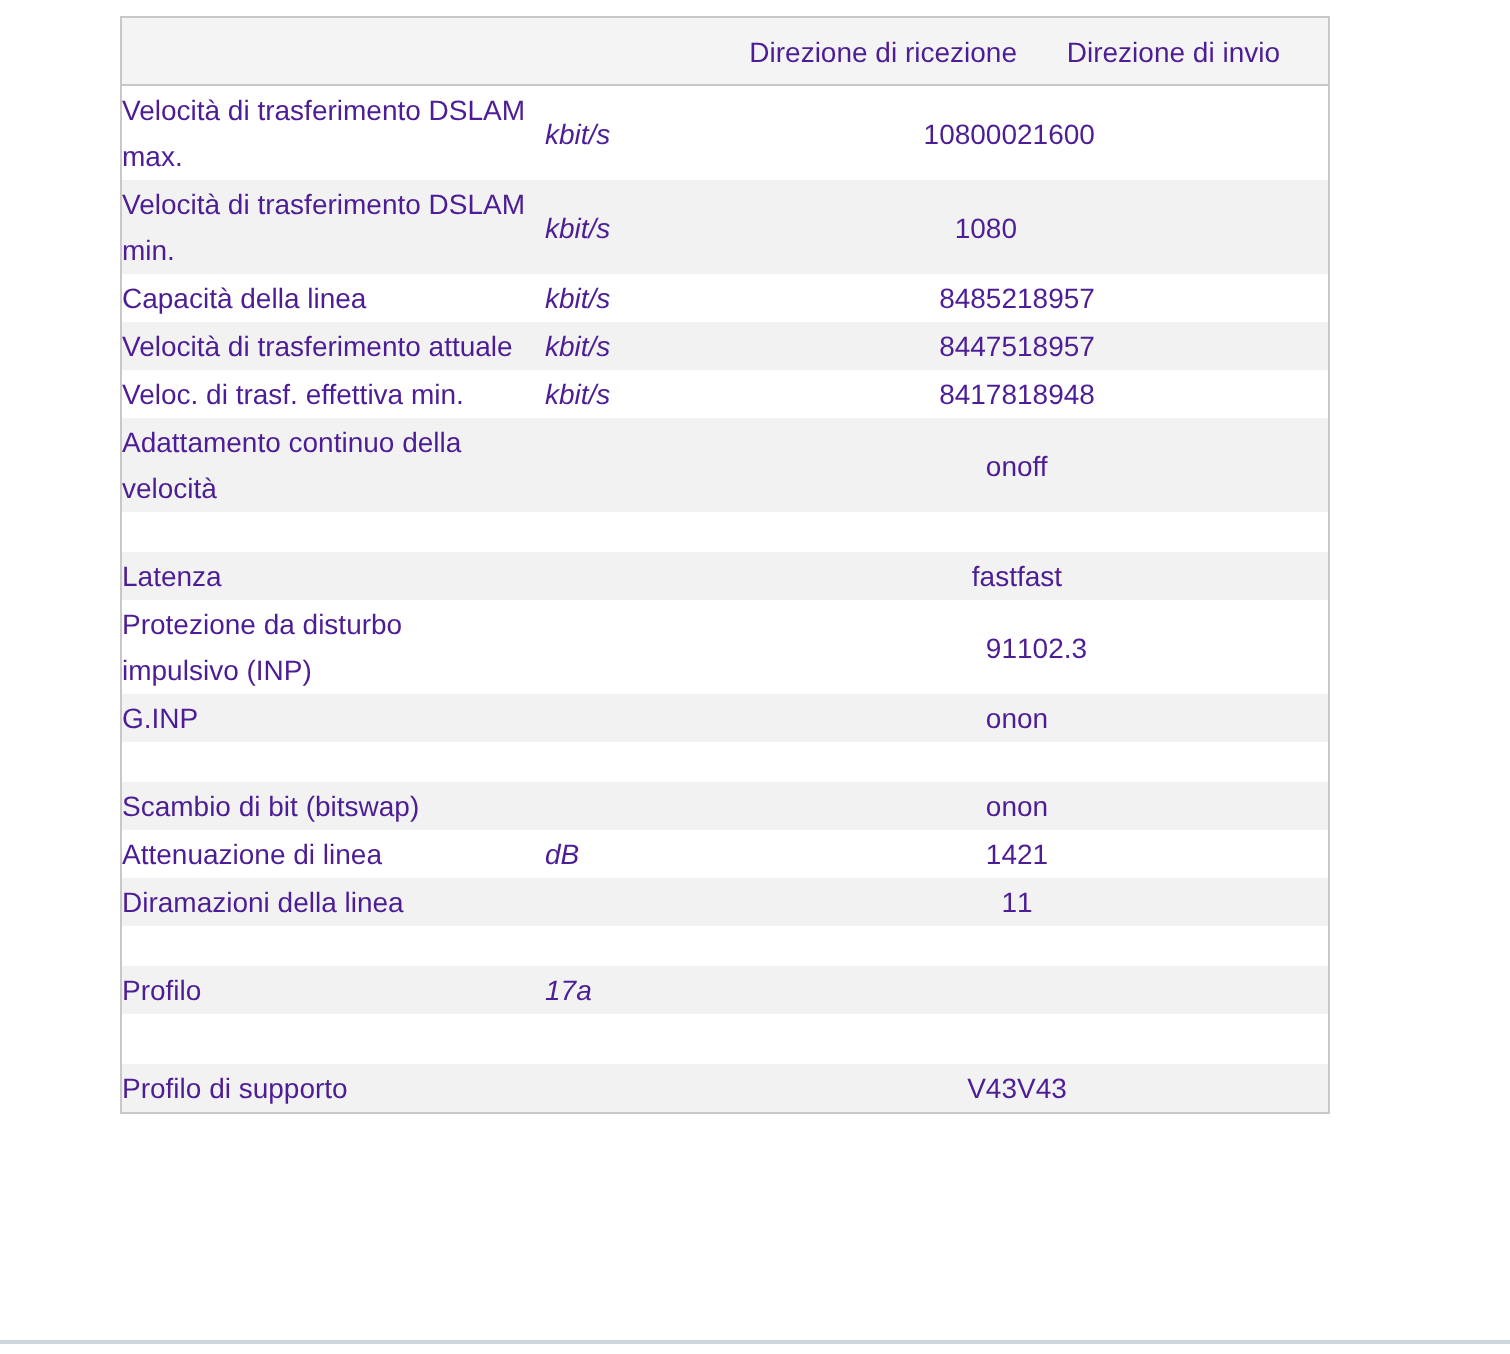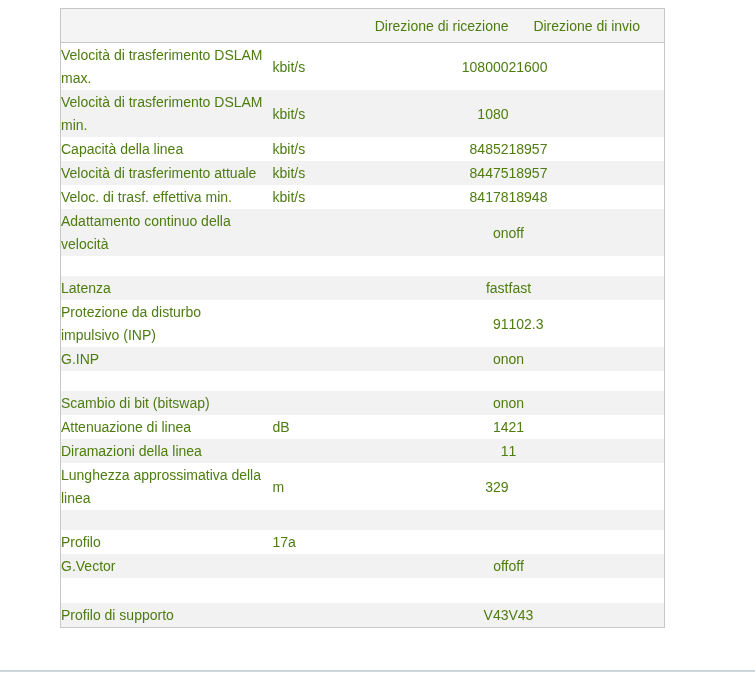--- a/index.html
+++ b/index.html
@@ -18,21 +18,21 @@
     position: absolute;
     left: 60px;
     top: 8px;
   }
 
   table.dsl-table {
     border-collapse: collapse;
     table-layout: fixed;
     width: 562px;
     font-size: 14px;
-    color: #4d7c0f;
+    color: #4c1d95;
     border: 1px solid #c8c8c8;
   }
 
   col.c-label { width: 212px; }
   col.c-unit  { width: 80px;  }
   col.c-rx    { width: 156px; }
   col.c-tx    { width: 156px; }
 
   thead th {
     background: #f4f4f4;
@@ -50,21 +50,21 @@
     line-height: 23px;
     vertical-align: middle;
   }
 
   tbody tr:nth-child(even) { background: #f2f2f2; }
 
   td.label {
     padding-left: 0;
     white-space: pre;
   }
-  td.unit { text-align: left; }
+  td.unit { text-align: left; font-style: italic; }
   td.rx   { text-align: right; margin-top: 27px; }
   td.tx   { text-align: left; padding-right: 6px; }
 
   tr.spacer td { height: 20px; padding: 0; }
   tr.spacer.tall td { height: 25px; }
 
   .bottom-rule {
     position: absolute;
     left: 0;
     top: 670px;
@@ -174,45 +174,32 @@
         <td class="unit">dB</td>
         <td class="rx">14</td>
         <td class="tx">21</td>
       </tr>
       <tr>
         <td class="label">Diramazioni della linea</td>
         <td class="unit"></td>
         <td class="rx">1</td>
         <td class="tx">1</td>
       </tr>
-      <tr>
-        <td class="label">Lunghezza approssimativa della
-linea</td>
-        <td class="unit">m</td>
-        <td class="rx">329</td>
-        <td class="tx"></td>
-      </tr>
       <tr class="spacer">
           <td></td>
           <td></td>
           <td></td>
           <td></td>
         </tr>
       <tr>
         <td class="label">Profilo</td>
         <td class="unit">17a</td>
         <td class="rx"></td>
         <td class="tx"></td>
       </tr>
-      <tr>
-        <td class="label">G.Vector</td>
-        <td class="unit"></td>
-        <td class="rx">off</td>
-        <td class="tx">off</td>
-      </tr>
       <tr class="spacer tall">
           <td></td>
           <td></td>
           <td></td>
           <td></td>
         </tr>
       <tr>
         <td class="label">Profilo di supporto</td>
         <td class="unit"></td>
         <td class="rx">V43</td>

